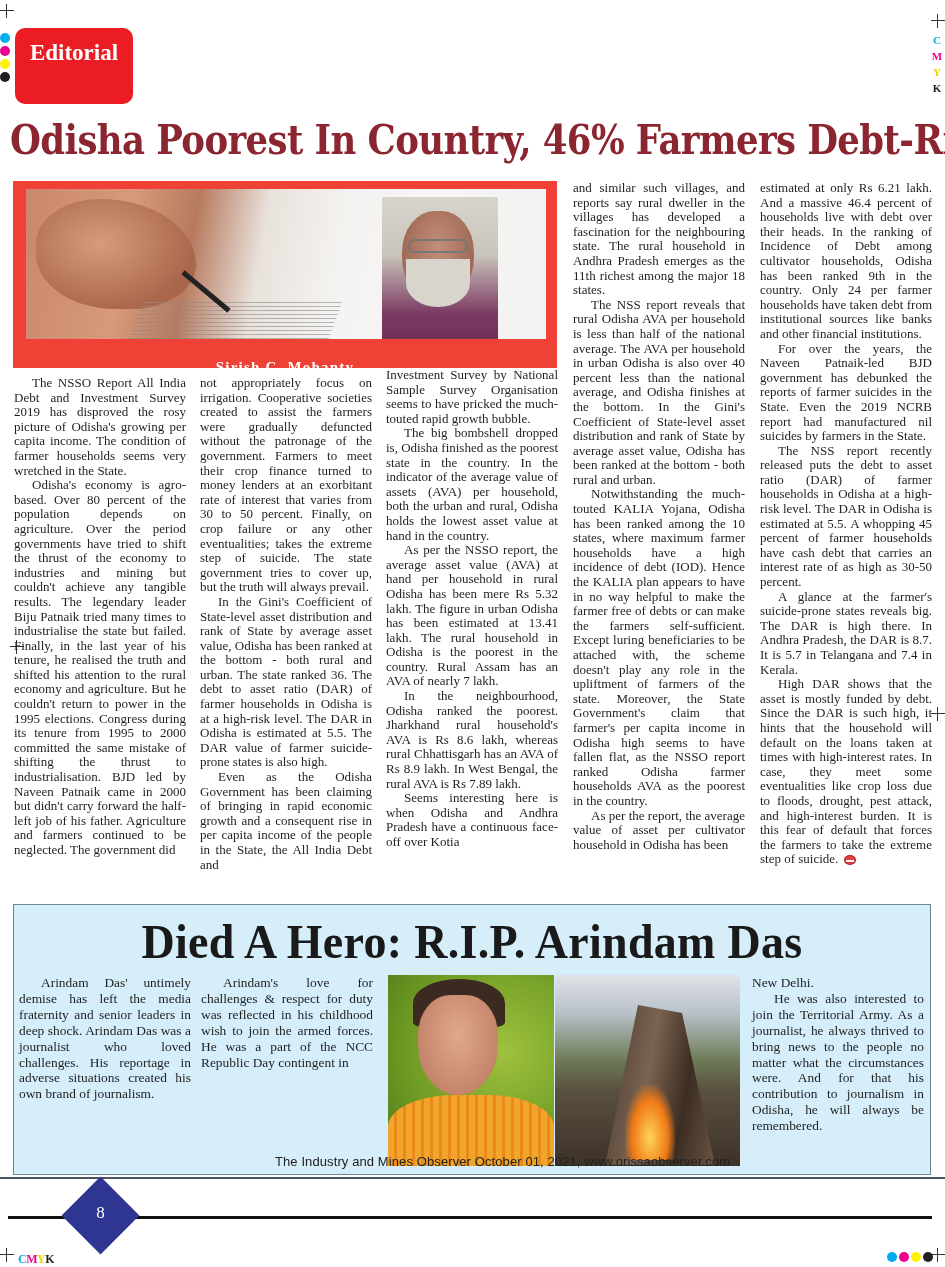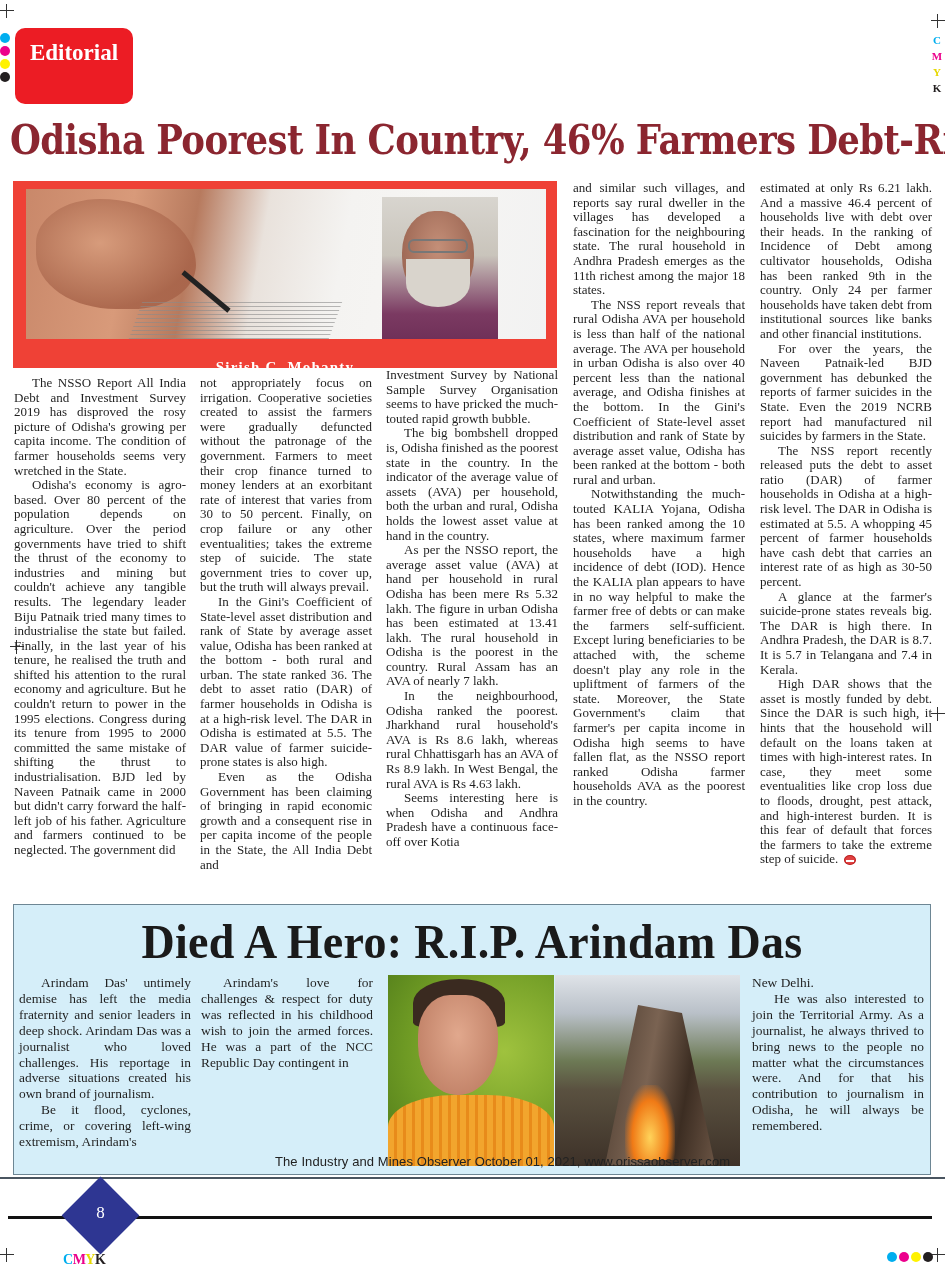--- a/index.html
+++ b/index.html
@@ -60,21 +60,21 @@
   .photo2 { position: absolute; left: 541px; top: 70px; width: 185px; height: 191px; background: linear-gradient(180deg, #dfe3e8 0%, #b9c0c8 20%, #6d7a55 45%, #5a5140 60%, #3d3128 100%); overflow: hidden; }
   .photo2 .pyre { position: absolute; left: 50px; top: 30px; width: 110px; height: 160px; background: linear-gradient(100deg, #4a3a2e, #7a6352 40%, #3c2d22 70%, #6a5444); clip-path: polygon(30% 0, 70% 5%, 100% 100%, 0 100%); }
   .photo2 .fire { position: absolute; left: 70px; top: 110px; width: 50px; height: 75px; background: radial-gradient(ellipse at 50% 70%, #ffd35a, #f07a16 50%, transparent 75%); }
 
   
   .footer-rule-top { position: absolute; left: 0; top: 1177px; width: 945px; height: 2px; background: #4a5560; }
   .footer-rule { position: absolute; left: 8px; top: 1216px; width: 924px; height: 3px; background: #111; }
   .page-diamond { position: absolute; left: 73px; top: 1188px; width: 55px; height: 55px; background: #2e3692; transform: rotate(45deg); }
   .page-num { position: absolute; left: 73px; top: 1203px; width: 55px; text-align: center; color: #fff; font-size: 17px; font-family: "Liberation Serif", serif; }
   .footer-text { position: absolute; left: 275px; top: 1154px; font-family: "Liberation Sans", sans-serif; font-size: 13px; color: #222; letter-spacing: 0.1px; white-space: nowrap; }
-  .cmyk-left { position: absolute; left: 18px; top: 1252px; font-size: 14px; font-weight: bold; letter-spacing: -0.5px; margin-left: 45px; }
+  .cmyk-left { position: absolute; left: 18px; top: 1252px; font-size: 12px; font-weight: bold; letter-spacing: -0.5px; }
   .dotrow { position: absolute; right: 12px; top: 1252px; display: flex; gap: 2px; }
   .dotrow .dot { width: 10px; height: 10px; margin: 0; }
 </style>
 </head>
 <body>
 
 <div class="reg" style="left:0;top:4px;"></div>
 <div class="reg" style="right:0;top:14px;"></div>
 <div class="reg" style="left:10px;top:640px;"></div>
 <div class="reg" style="right:0;top:707px;"></div>
@@ -120,41 +120,41 @@
 </div>
 <div class="col c2">
   <p style="text-indent:0">not appropriately focus on irrigation. Cooperative societies created to assist the farmers were gradually defuncted without the patronage of the government. Farmers to meet their crop finance turned to money lenders at an exorbitant rate of interest that varies from 30 to 50 percent. Finally, on crop failure or any other eventualities; takes the extreme step of suicide. The state government tries to cover up, but the truth will always prevail.</p>
   <p>In the Gini's Coefficient of State-level asset distribution and rank of State by average asset value, Odisha has been ranked at the bottom - both rural and urban. The state ranked 36. The debt to asset ratio (DAR) of farmer households in Odisha is at a high-risk level. The DAR in Odisha is estimated at 5.5. The DAR value of farmer suicide-prone states is also high.</p>
   <p>Even as the Odisha Government has been claiming of bringing in rapid economic growth and a consequent rise in per capita income of the people in the State, the All India Debt and</p>
 </div>
 <div class="col c3">
   <p style="text-indent:0">Investment Survey by National Sample Survey Organisation seems to have pricked the much-touted rapid growth bubble.</p>
   <p>The big bombshell dropped is, Odisha finished as the poorest state in the country. In the indicator of the average value of assets (AVA) per household, both the urban and rural, Odisha holds the lowest asset value at hand in the country.</p>
   <p>As per the NSSO report, the average asset value (AVA) at hand per household in rural Odisha has been mere Rs 5.32 lakh. The figure in urban Odisha has been estimated at 13.41 lakh. The rural household in Odisha is the poorest in the country. Rural Assam has an AVA of nearly 7 lakh.</p>
-  <p>In the neighbourhood, Odisha ranked the poorest. Jharkhand rural household's AVA is Rs 8.6 lakh, whereas rural Chhattisgarh has an AVA of Rs 8.9 lakh. In West Bengal, the rural AVA is Rs 4.63 lakh.</p>
+  <p>In the neighbourhood, Odisha ranked the poorest. Jharkhand rural household's AVA is Rs 8.6 lakh, whereas rural Chhattisgarh has an AVA of Rs 8.9 lakh. In West Bengal, the rural AVA is Rs 7.89 lakh.</p>
   <p>Seems interesting here is when Odisha and Andhra Pradesh have a continuous face-off over Kotia</p>
 </div>
 <div class="col c4">
   <p style="text-indent:0">and similar such villages, and reports say rural dweller in the villages has developed a fascination for the neighbouring state. The rural household in Andhra Pradesh emerges as the 11th richest among the major 18 states.</p>
   <p>The NSS report reveals that rural Odisha AVA per household is less than half of the national average. The AVA per household in urban Odisha is also over 40 percent less than the national average, and Odisha finishes at the bottom. In the Gini's Coefficient of State-level asset distribution and rank of State by average asset value, Odisha has been ranked at the bottom - both rural and urban.</p>
   <p>Notwithstanding the much-touted KALIA Yojana, Odisha has been ranked among the 10 states, where maximum farmer households have a high incidence of debt (IOD). Hence the KALIA plan appears to have in no way helpful to make the farmer free of debts or can make the farmers self-sufficient. Except luring beneficiaries to be attached with, the scheme doesn't play any role in the upliftment of farmers of the state. Moreover, the State Government's claim that farmer's per capita income in Odisha high seems to have fallen flat, as the NSSO report ranked Odisha farmer households AVA as the poorest in the country.</p>
+  <p>As per the report, the average value of asset per cultivator household in Odisha has been</p>
 </div>
 <div class="col c5">
   <p style="text-indent:0">estimated at only Rs 6.21 lakh. And a massive 46.4 percent of households live with debt over their heads. In the ranking of Incidence of Debt among cultivator households, Odisha has been ranked 9th in the country. Only 24 per farmer households have taken debt from institutional sources like banks and other financial institutions.</p>
   <p>For over the years, the Naveen Patnaik-led BJD government has debunked the reports of farmer suicides in the State. Even the 2019 NCRB report had manufactured nil suicides by farmers in the State.</p>
   <p>The NSS report recently released puts the debt to asset ratio (DAR) of farmer households in Odisha at a high-risk level. The DAR in Odisha is estimated at 5.5. A whopping 45 percent of farmer households have cash debt that carries an interest rate of as high as 30-50 percent.</p>
   <p>A glance at the farmer's suicide-prone states reveals big. The DAR is high there. In Andhra Pradesh, the DAR is 8.7. It is 5.7 in Telangana and 7.4 in Kerala.</p>
   <p><span>High DAR shows that the asset is mostly funded by debt. Since the DAR is such high, it hints that the household will default on the loans taken at times with high-interest rates. In case, they meet some eventualities like crop loss due to floods, drought, pest attack, and high-interest burden. It is this fear of default that forces the farmers to take the extreme step of suicide.</span><span class="endmark"></span></p>
 </div>
 
 <div class="obit">
   <h2 class="obit-title">Died A Hero: R.I.P. Arindam Das</h2>
   <div class="ocol o1">
     <p>Arindam Das' untimely demise has left the media fraternity and senior leaders in deep shock. Arindam Das was a journalist who loved challenges. His reportage in adverse situations created his own brand of journalism.</p>
-    <p>Be it flood, cyclones, crime, or covering left-wing extremism, Arindam's</p>
   </div>
   <div class="ocol o2">
     <p>Arindam's love for challenges &amp; respect for duty was reflected in his childhood wish to join the armed forces. He was a part of the NCC Republic Day contingent in</p>
   </div>
   <div class="photo1">
     <div class="hair"></div>
     <div class="face"></div>
     <div class="shirt"></div>
   </div>
   <div class="photo2">

